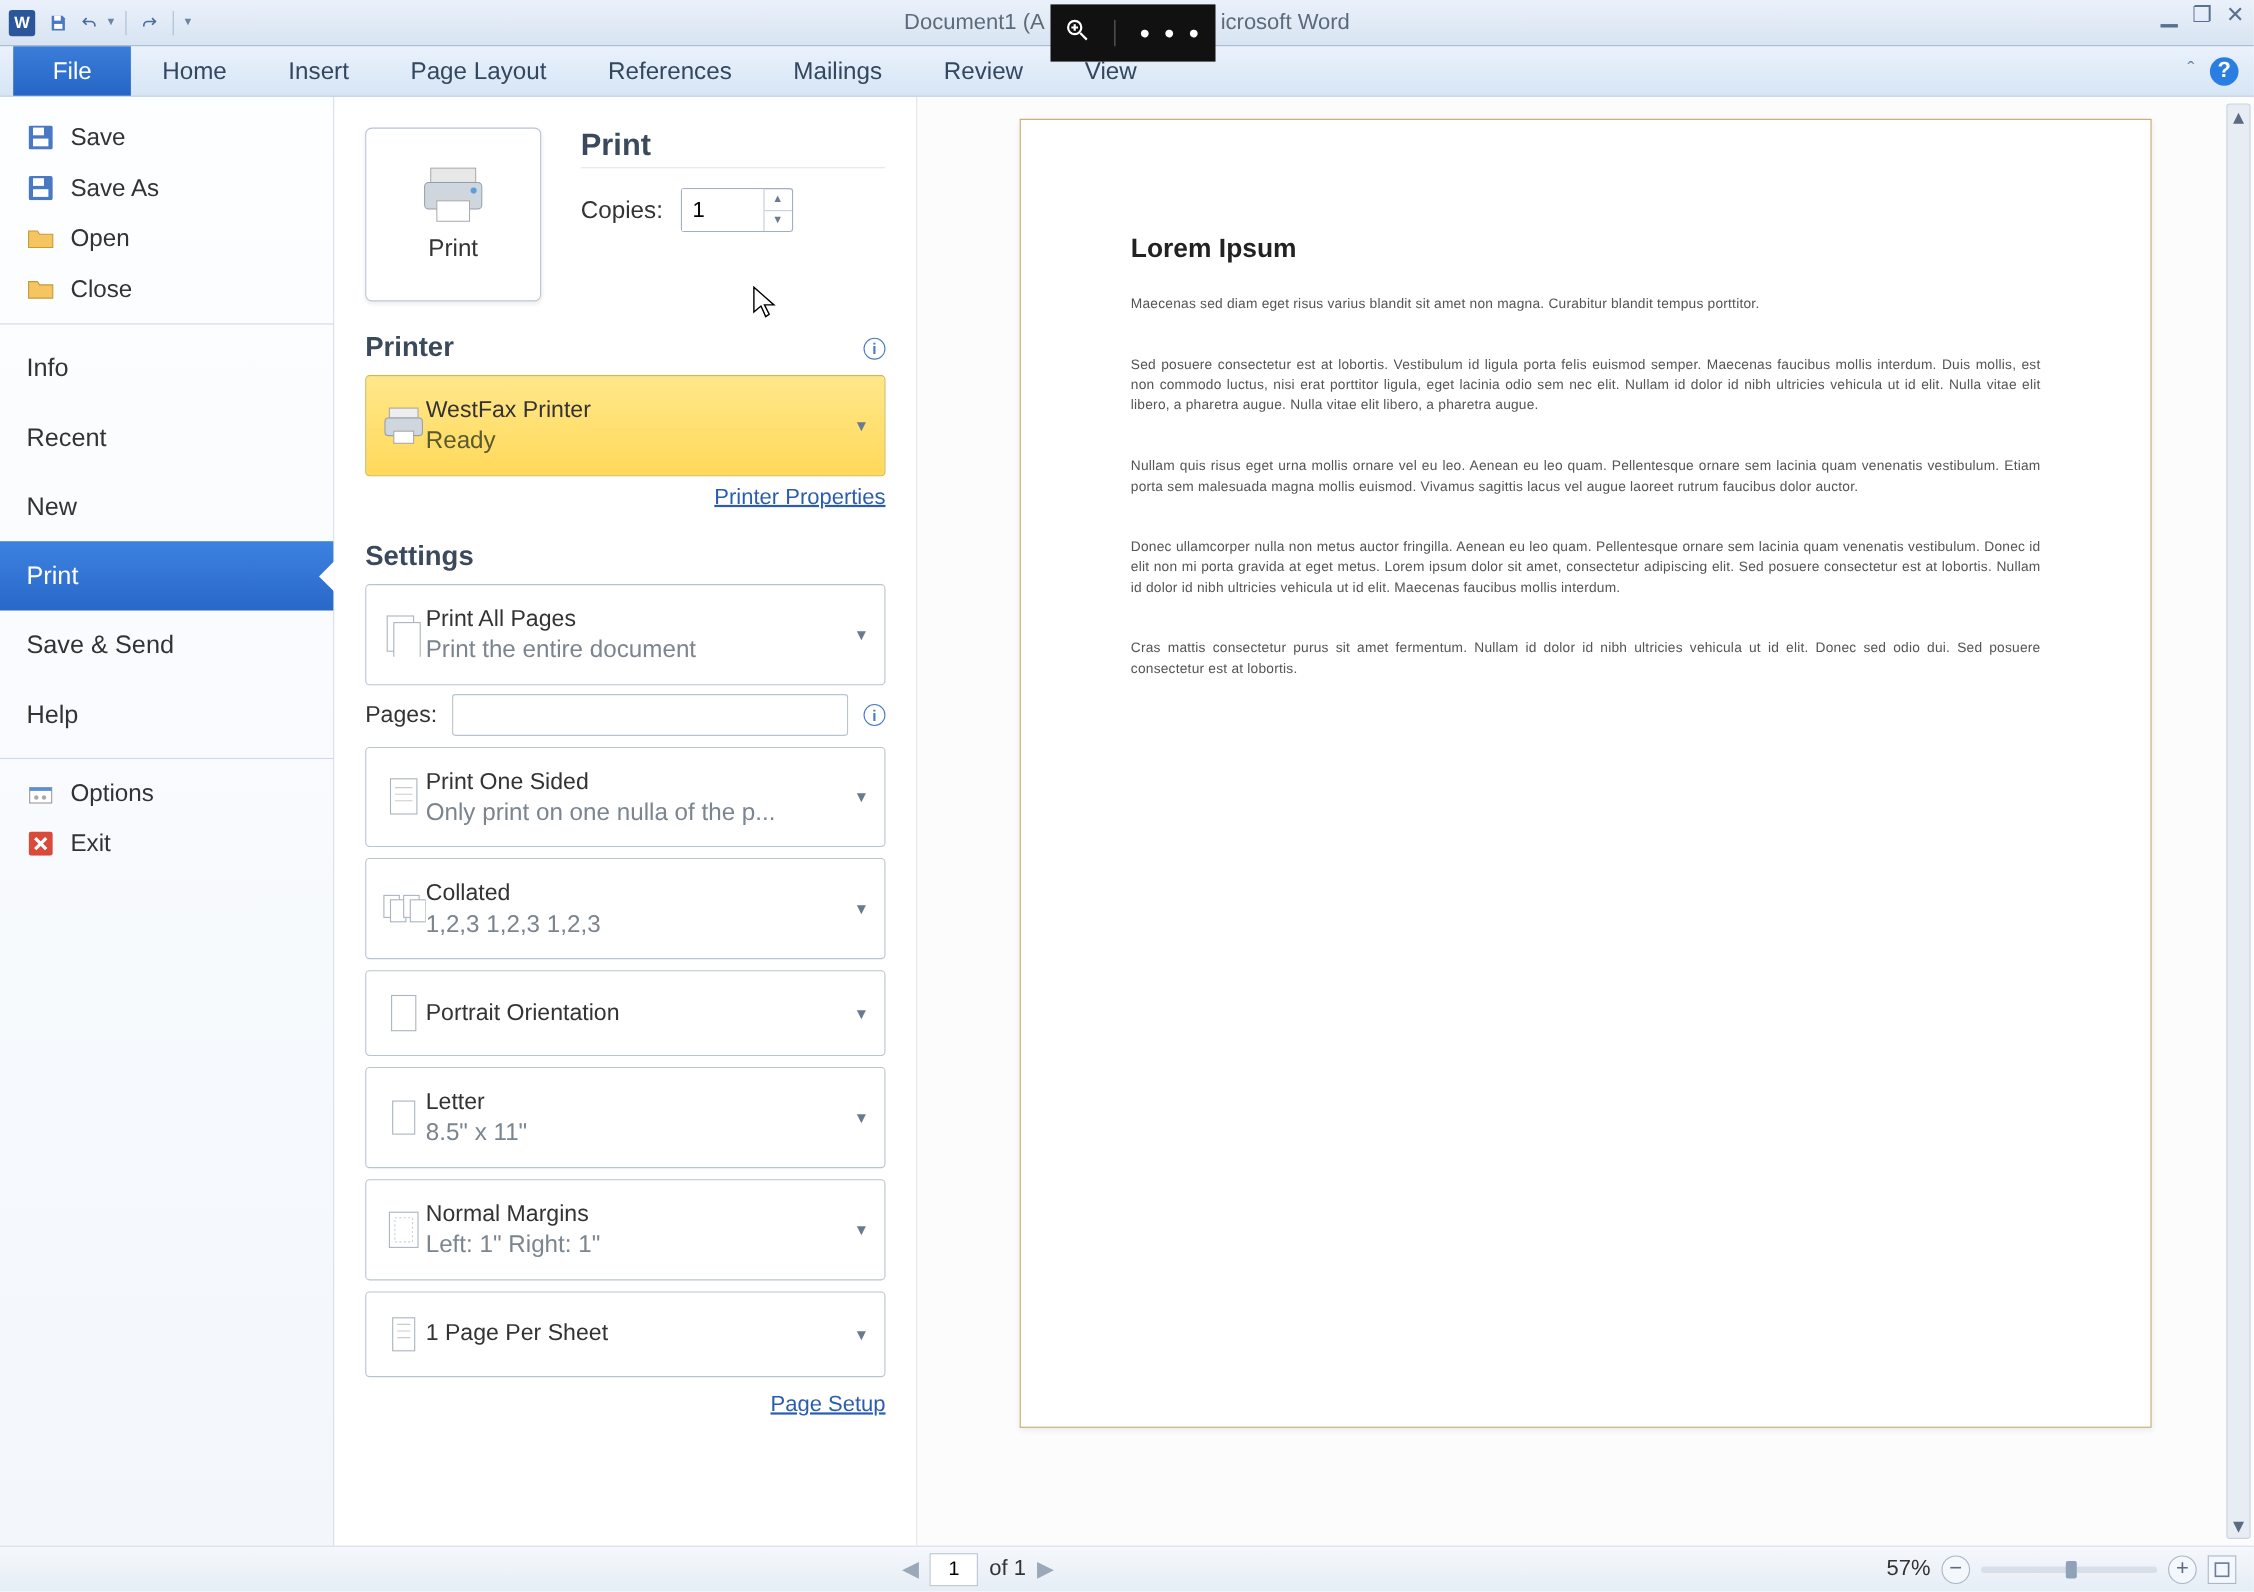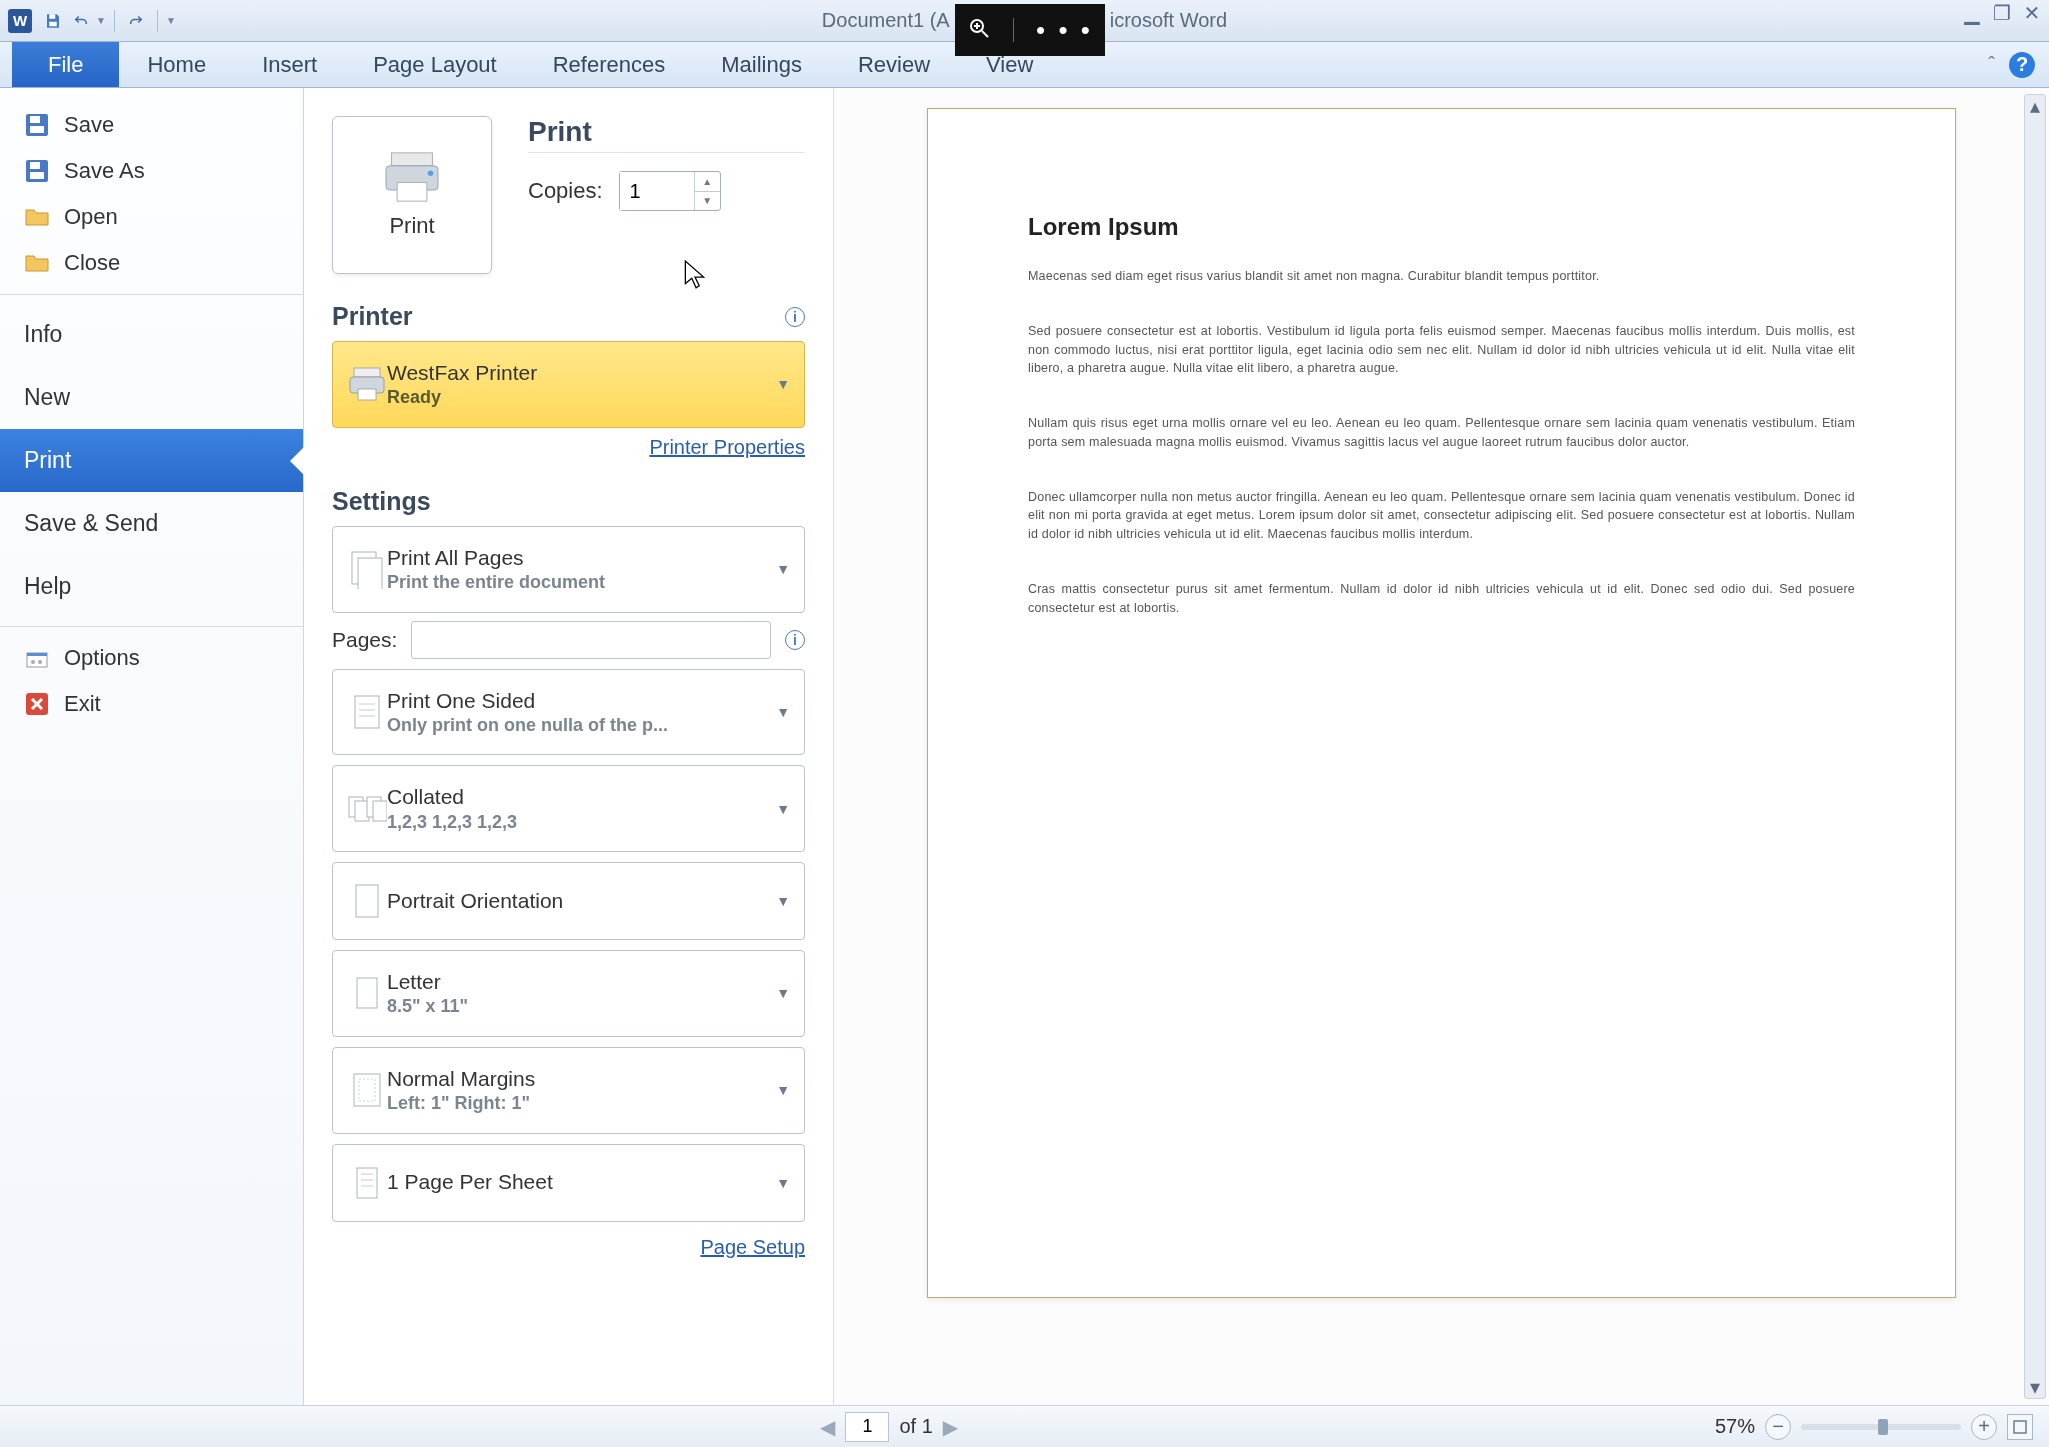--- a/index.html
+++ b/index.html
@@ -95,21 +95,21 @@
   .section-head .info { margin-left:auto; width:20px; height:20px; border:1.5px solid #4a7bc0; border-radius:50%; color:#4a7bc0; display:flex; align-items:center; justify-content:center; font-size:14px; font-weight:bold; }
 
   .dd {
     border:1px solid #b8c4d4; border-radius:4px; padding:18px 14px; display:flex; align-items:center; gap:0;
     background:#fff; cursor:pointer; position:relative; min-height:60px;
   }
   .dd.yellow { background: linear-gradient(#ffe78a, #ffd95a); border-color:#d8b44a; }
   .dd .ddicon { width:40px; height:40px; flex-shrink:0; display:flex; align-items:center; justify-content:center; }
   .dd .ddtext { flex:1; line-height:1.25; }
   .dd .ddtext .t1 { font-size:21px; color:#333; }
-  .dd .ddtext .t2 { font-size:18px; color:#7a8590; white-space:nowrap; overflow:hidden; text-overflow:ellipsis; max-width:340px;font-weight:bold; }
+  .dd .ddtext .t2 { font-size:22px; color:#7a8590; white-space:nowrap; overflow:hidden; text-overflow:ellipsis; max-width:340px; }
   .dd .ddcaret { color:#6a7b90; font-size:14px; }
 
   .linkrow { text-align:right; margin-top:8px; }
   .linkrow a { color:#2a5db0; text-decoration:underline; font-size:20px; cursor:pointer; }
 
   .pages-row { display:flex; align-items:center; gap:14px; margin-top:8px; }
   .pages-row label { font-size:21px; }
   .pages-row input { flex:1; height:38px; border:1px solid #b8c4d4; border-radius:3px; padding:0 10px; font-size:19px; }
   .pages-row .info { width:20px; height:20px; border:1.5px solid #4a7bc0; border-radius:50%; color:#4a7bc0; display:flex; align-items:center; justify-content:center; font-size:14px; font-weight:bold; }
 
@@ -253,20 +253,23 @@
             <path d="M1 3h8l2 3h12v12H1z" fill="#f4c560" stroke="#c89a30"></path>
           </svg>
         </span>
       <span>Close</span>
     </div>
     <div class="divider"></div>
     <div class="item large">
         <span>Info</span>
       </div>
     <div class="item large">
+        <span>Recent</span>
+      </div>
+    <div class="item large">
         <span>New</span>
       </div>
     <div class="item large selected">
         <span>Print</span>
       </div>
     <div class="item large">
         <span>Save &amp; Send</span>
       </div>
     <div class="item large">
         <span>Help</span>

